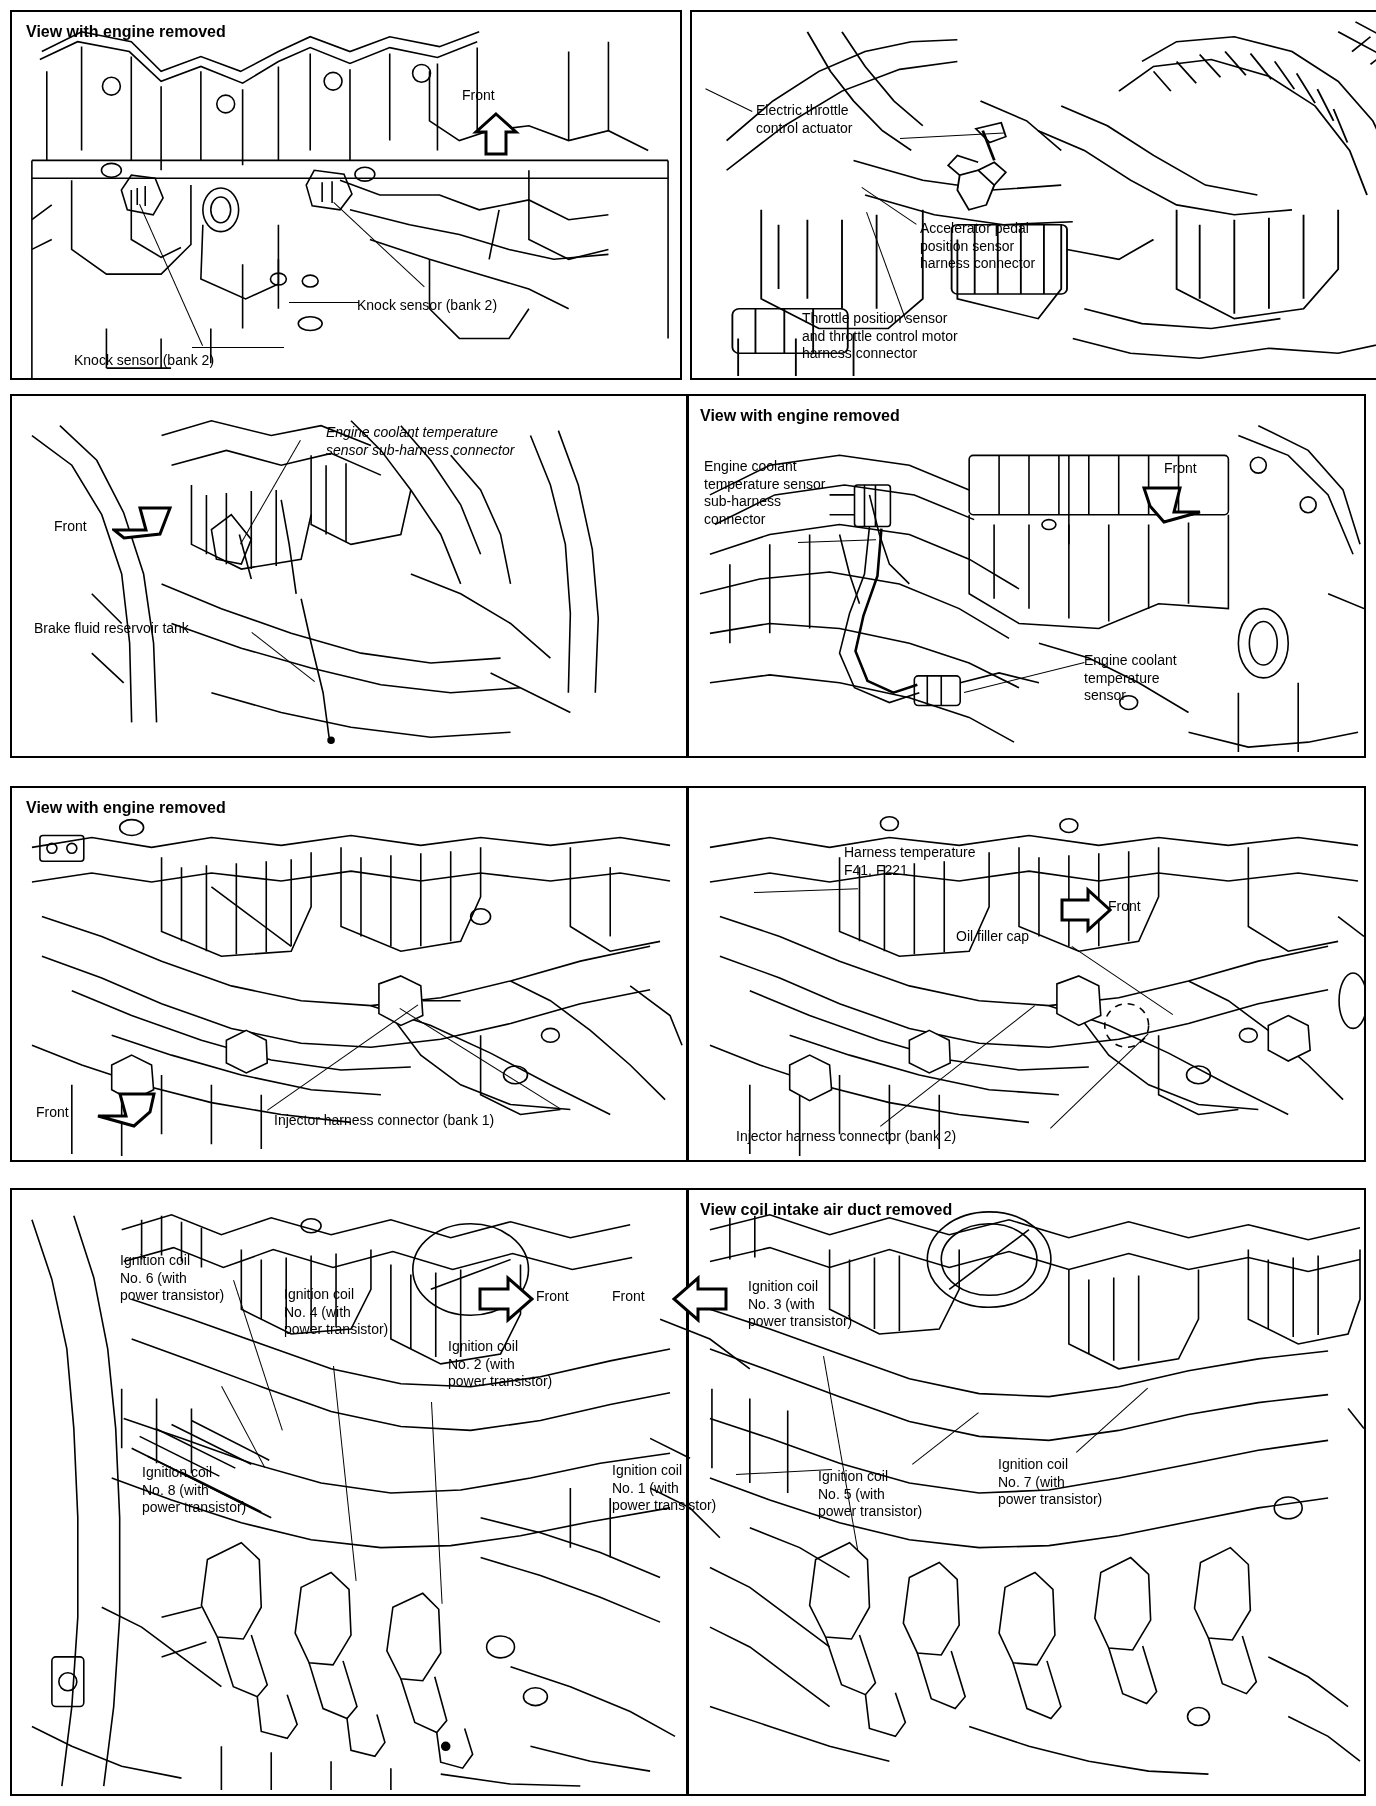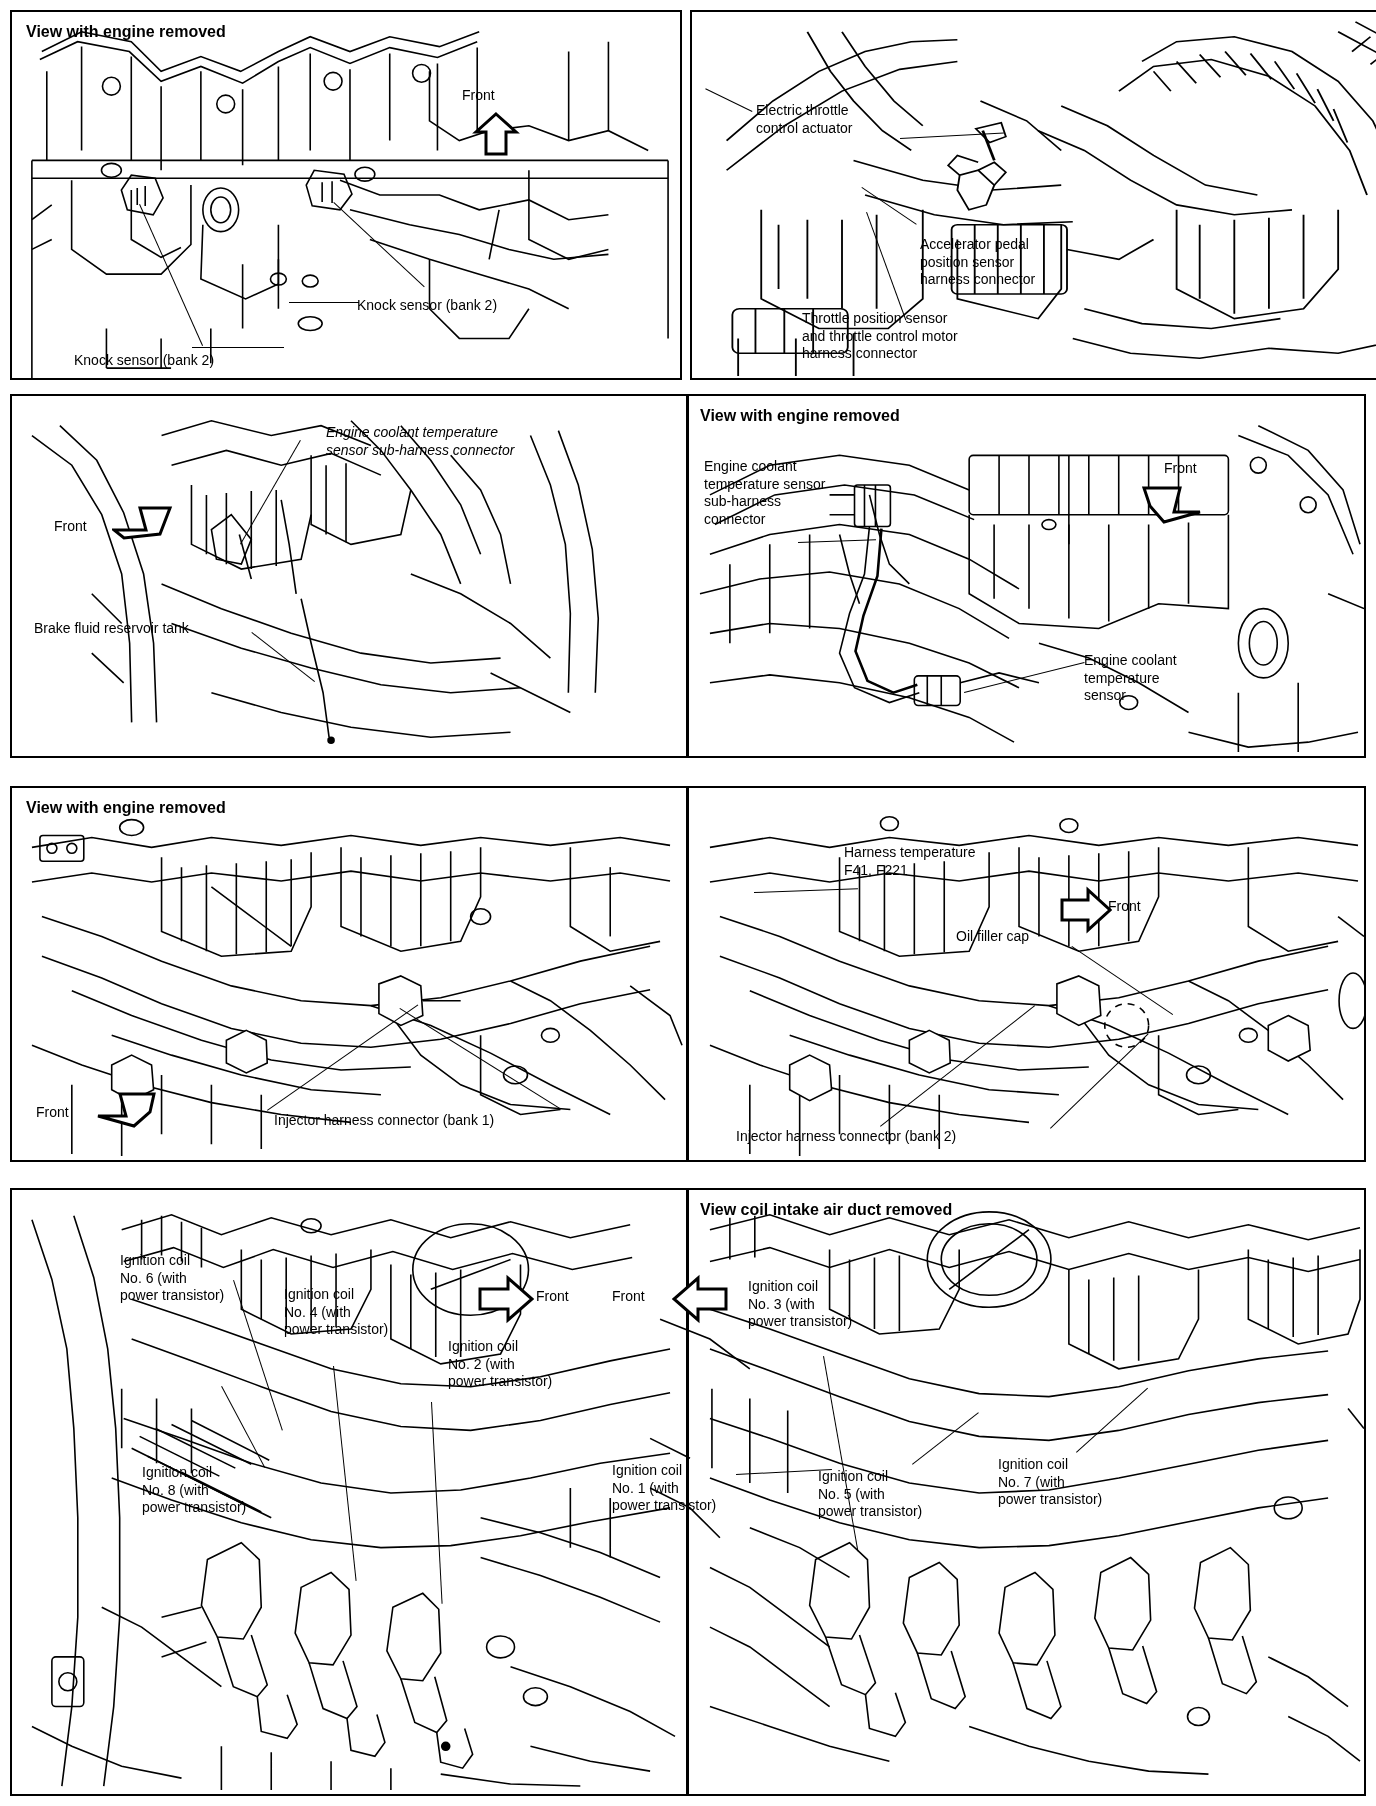--- a/index.html
+++ b/index.html
@@ -166,21 +166,21 @@
       <path d="M252 120 L262 150" stroke-width="2.4"></path>
       <path d="M246 118 L268 112 L272 126 L258 132 Z"></path>
     </g>
   </svg>
 
   <div class="caption" style="left:64px; top:90px;">Electric throttle
 control actuator</div>
   <div class="leader" style="left:60px; top:100px; width:52px; transform: rotate(206deg);"></div>
   <div class="leader" style="left:208px; top:126px; width:104px; transform: rotate(-3deg);"></div>
 
-  <div class="caption" style="left:228px; top:224px;">Accelerator pedal
+  <div class="caption" style="left:228px; top:208px;">Accelerator pedal
 position sensor
 harness connector</div>
   <div class="leader" style="left:170px; top:175px; width:66px; transform: rotate(34deg);"></div>
 
   <div class="caption" style="left:110px; top:298px;">Throttle position sensor
 and throttle control motor
 harness connector</div>
   <div class="leader" style="left:175px; top:200px; width:115px; transform: rotate(70deg);"></div>
 </div>
 

